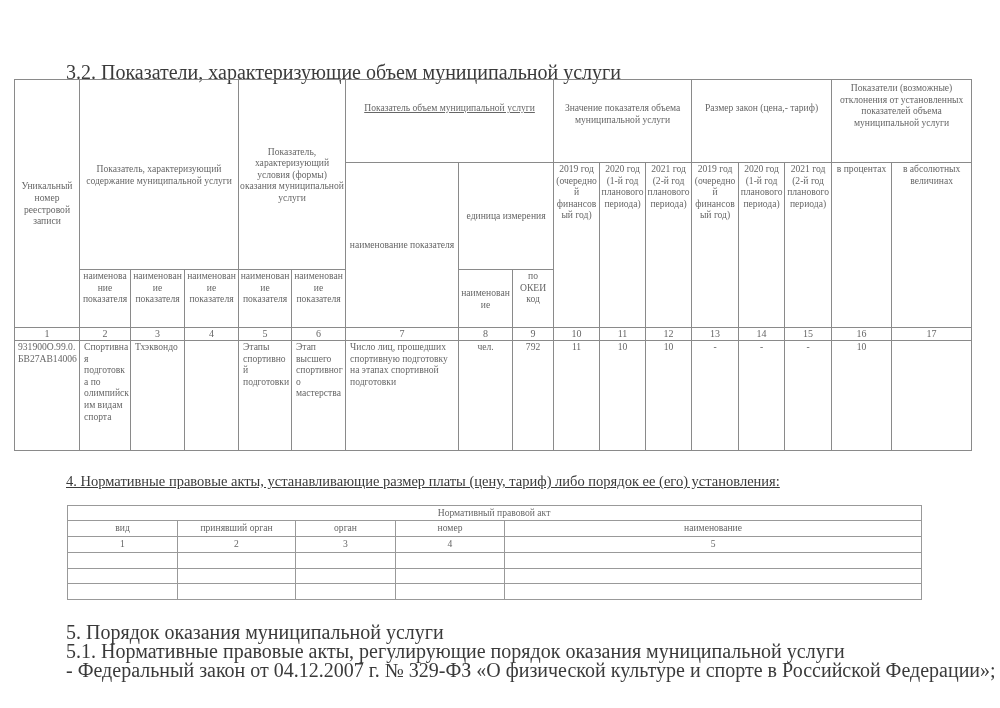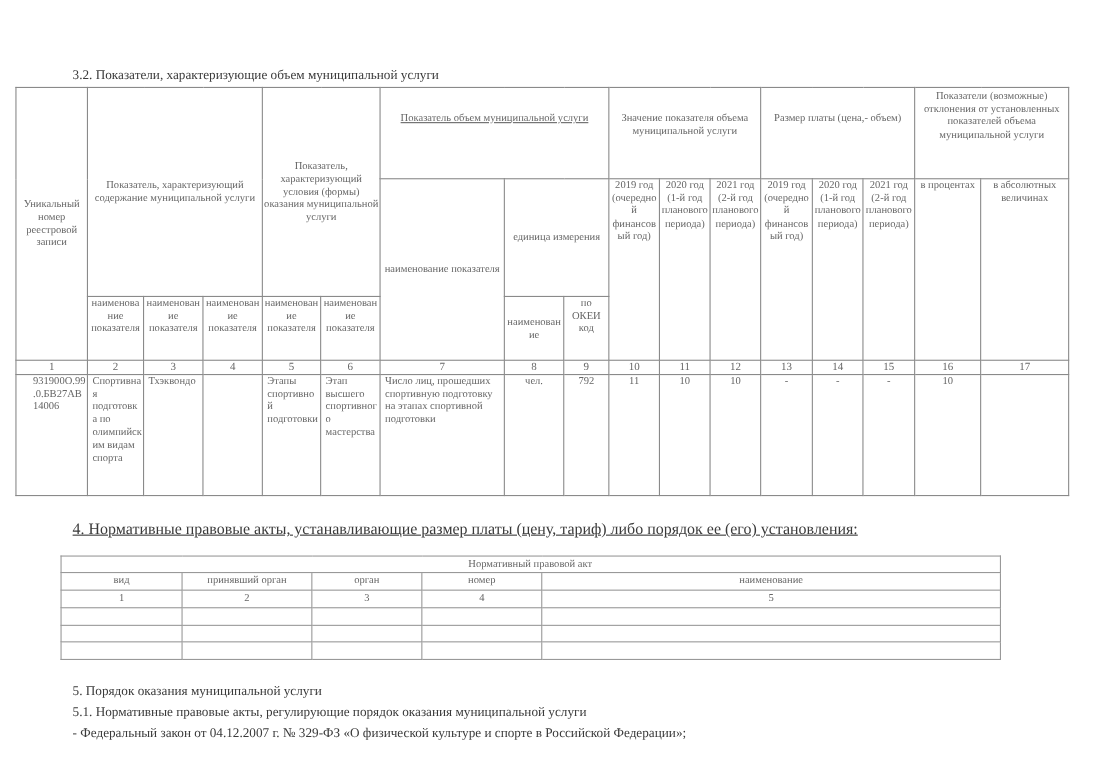--- a/index.html
+++ b/index.html
@@ -1,21 +1,21 @@
 <!DOCTYPE html>
 <html><head>
 <meta charset="utf-8">
 <style>
   html, body { margin:0; padding:0; }
   body {
     width:1000px; height:708px; background:#ffffff; position:relative; overflow:hidden;
     font-family:"Liberation Serif", "DejaVu Serif", serif; color:#555;
   }
   .abs { position:absolute; }
-  .heading { font-size:12px; color:#3a3a3a; white-space:nowrap; }
+  .heading { font-size:20px; color:#3a3a3a; white-space:nowrap; }
   table { border-collapse:collapse; position:absolute; table-layout:fixed; }
   td { border:1px solid #8a8a8a; padding:0 1px; vertical-align:top; text-align:center;
        font-size:9.6px; line-height:11.6px; color:#666; overflow:hidden; word-wrap:break-word; }
   td.l { text-align:left; padding-left:4px; }
   td.mid { vertical-align:middle;text-align:center; }
   td.num { font-size:10px; vertical-align:middle; line-height:12px; }
   #t2 td { font-size:9.6px; line-height:14px; border-color:#999; }
   #t2 td.top { text-align:center; padding-left:0; }
 </style>
 </head>
@@ -43,21 +43,21 @@
       <col style="width:60px">
     <col style="width:80px">
   </colgroup>
   <tbody>
       <tr style="height:83px">
     <td rowspan="3" class="mid" style="padding-top:0;">Уникальный номер реестровой записи</td>
     <td rowspan="2" colspan="3" class="mid">Показатель, характеризующий содержание муниципальной услуги</td>
     <td rowspan="2" colspan="2" class="mid">Показатель, характеризующий условия (формы) оказания муниципальной услуги</td>
     <td colspan="3" style="padding-top:22px;text-decoration:underline;">Показатель объем муниципальной услуги</td>
     <td colspan="3" style="padding-top:22px;">Значение показателя объема муниципальной услуги</td>
-    <td colspan="3" style="padding-top:22px;">Размер платы (цена,- объем)</td>
+    <td colspan="3" style="padding-top:22px;">Размер закон (цена,- тариф)</td>
     <td colspan="2" style="padding-top:2px;">Показатели (возможные) отклонения от установленных показателей объема муниципальной услуги</td>
   </tr>
   <tr style="height:107px">
     <td rowspan="2" class="mid">наименование показателя</td>
     <td colspan="2" class="mid">единица измерения</td>
     <td rowspan="2">2019 год (очередной финансовый год)</td>
     <td rowspan="2">2020 год (1-й год планового периода)</td>
     <td rowspan="2">2021 год (2-й год планового периода)</td>
     <td rowspan="2">2019 год (очередной финансовый год)</td>
     <td rowspan="2">2020 год (1-й год планового периода)</td>
@@ -87,21 +87,21 @@
     <td class="num">10</td>
     <td class="num">11</td>
     <td class="num">12</td>
     <td class="num">13</td>
     <td class="num">14</td>
     <td class="num">15</td>
     <td class="num">16</td>
     <td class="num">17</td>
   </tr>
   <tr style="height:110px">
-    <td class="l" style="padding-left:15px;">931900О.99.0.БВ27АВ14006</td>
+    <td class="l" style="padding-left:3px;">931900О.99.0.БВ27АВ14006</td>
     <td class="l">Спортивная подготовка по олимпийским видам спорта</td>
     <td class="l">Тхэквондо</td>
     <td class="l"></td>
     <td class="l">Этапы спортивной подготовки</td>
     <td class="l">Этап высшего спортивного мастерства</td>
     <td class="l">Число лиц, прошедших спортивную подготовку на этапах спортивной подготовки</td>
     <td>чел.</td>
     <td>792</td>
     <td>11</td>
     <td>10</td>
@@ -110,21 +110,21 @@
     <td>-</td>
     <td>-</td>
     <td>10</td>
     <td></td>
   </tr>
 </tbody>
   </table>
 
 <div class="abs heading" style="left:66px;top:473px;font-size:14.5px;text-decoration:underline;">4. Нормативные правовые акты, устанавливающие размер платы (цену, тариф) либо порядок ее (его) установления:</div>
 
-<table id="t2" style="left:55px;top:505px;width:854px;">
+<table id="t2" style="left:67px;top:505px;width:854px;">
   <colgroup>
     <col style="width:110px">
       <col style="width:118px">
       <col style="width:100px">
       <col style="width:109px">
       <col style="width:417px">
   </colgroup>
   <tbody>
       <tr style="height:15px">
     <td colspan="5" class="top">Нормативный правовой акт</td>

